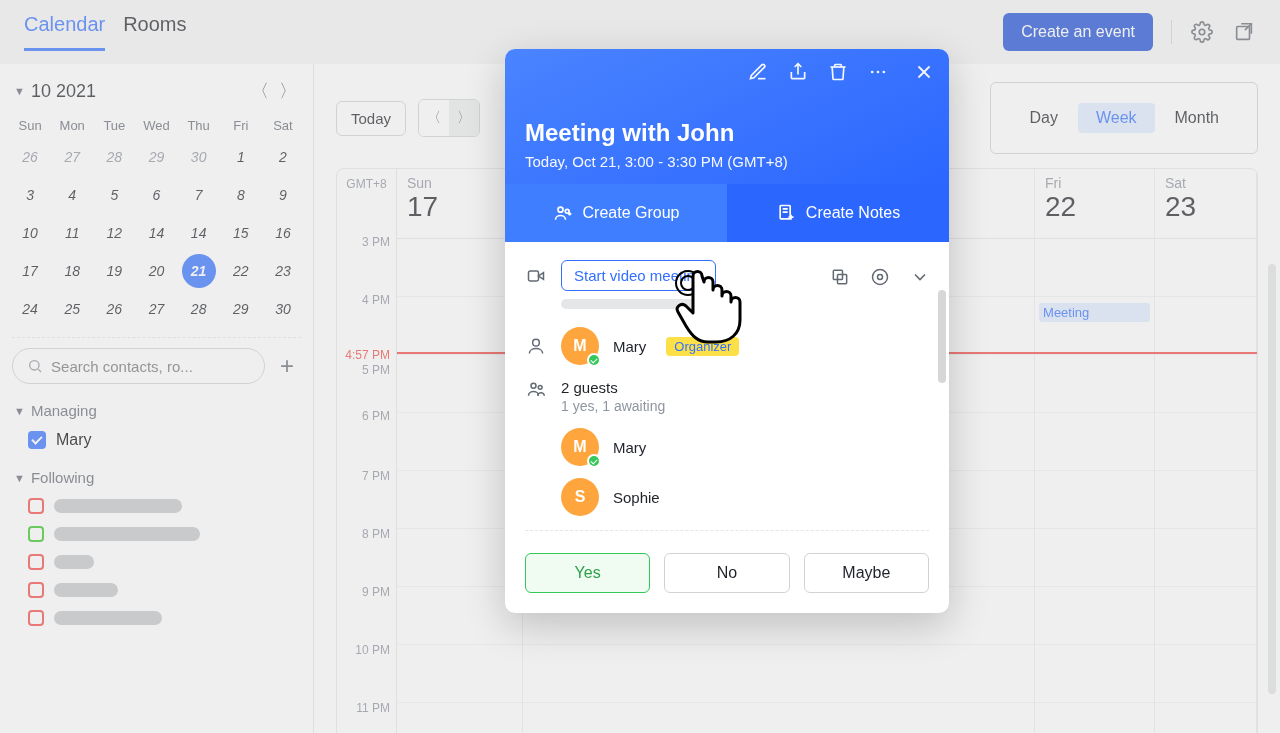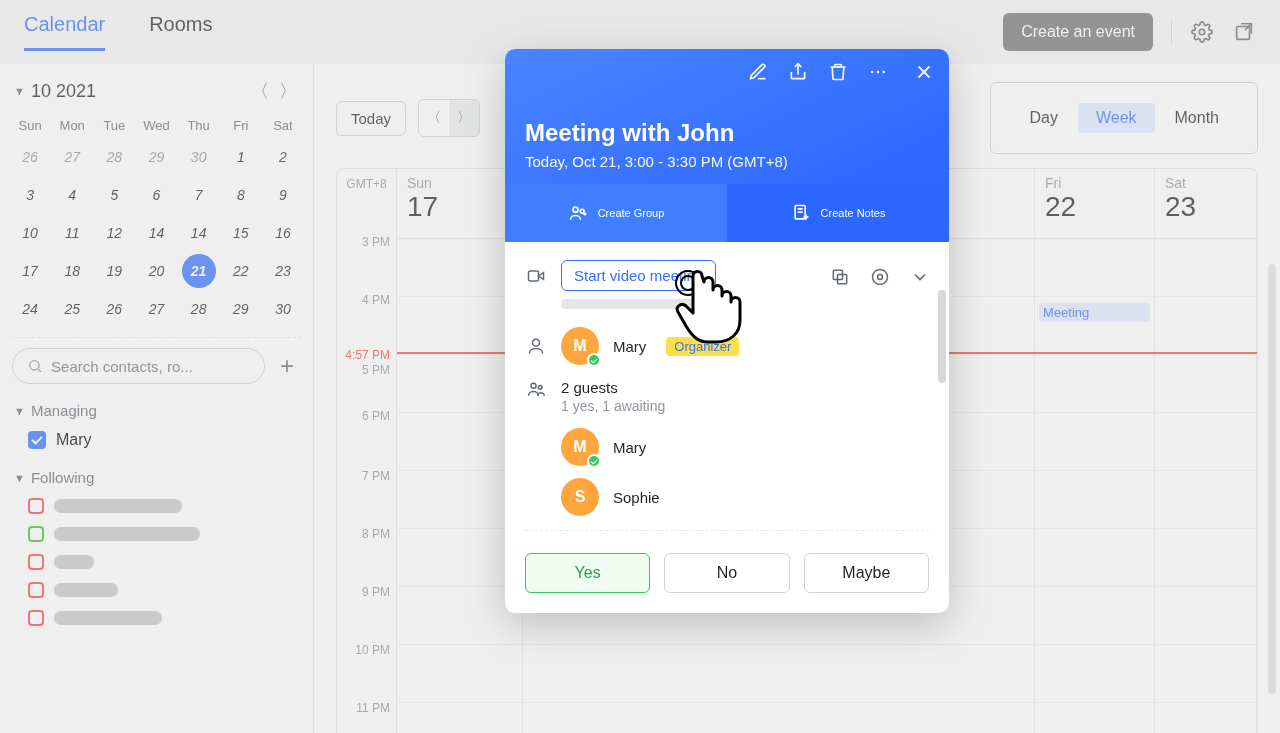--- a/index.html
+++ b/index.html
@@ -1,23 +1,23 @@
 <!DOCTYPE html>
 <html><head>
 <meta charset="utf-8">
 <style>
 * { margin: 0; padding: 0; box-sizing: border-box; font-family: -apple-system, BlinkMacSystemFont, "Segoe UI", sans-serif; }
 body { background: #f5f5f5; width: 1280px; height: 733px; overflow: hidden; position: relative; }
 .overlay-scrim { position:absolute; inset:0; background: rgba(210,210,210,0.35); z-index: 5; pointer-events:none; }
 .topbar { display:flex; align-items:center; padding: 10px 24px; height:64px; justify-content:space-between;}
-.tabs { display:flex; gap:44px; }
+.tabs { display:flex; gap:18px; }
 .tab { font-size: 20px; color:#1f2329; padding-bottom:12px; cursor:pointer; }
 .tab.active { color:#3370ff; border-bottom: 3px solid #3370ff; }
 .topbar-right { display:flex; align-items:center; gap:18px; }
-.btn-primary { background:#737373; color:#fff; border:none; border-radius:6px; padding:10px 18px; font-size:16px; cursor:pointer; }
+.btn-primary { background:#1d4ed8; color:#fff; border:none; border-radius:6px; padding:10px 18px; font-size:16px; cursor:pointer; }
 .icon-btn { width:24px; height:24px; cursor:pointer; color:#646a73; display:flex; align-items:center; justify-content:center; }
 .tb-divider { width:1px; height:24px; background:#d0d3d6;}
 .main { display:flex; height: calc(733px - 64px); }
 .sidebar { width:314px; padding:12px 10px; border-right:1px solid #e5e6e8; background:#fff; }
 .month-header { display:flex; align-items:center; gap:6px; font-size:18px; color:#1f2329; padding:4px;}
 .month-header .caret { font-size:11px; color:#646a73;}
 .month-header .spacer{ flex:1;}
 .nav-arrow { width:22px; height:22px; display:flex;align-items:center;justify-content:center; cursor:pointer; color:#646a73;}
 .mini-cal { width:100%; margin-top:6px;}
 .mini-cal .dow { display:grid; grid-template-columns:repeat(7,1fr); gap:2px; font-size:13px; color:#646a73; text-align:center; padding:6px 0;}
@@ -59,21 +59,21 @@
 .now-line{ position:absolute; height:2px; background:#f54a45; left:60px; right:0;}
 .chip{ position:absolute; background:#e1ecff; color:#3370ff; font-size:13px; padding:2px 4px; border-radius:3px; overflow:hidden; white-space:nowrap;margin-top:28px;}
 
 .popup{ position:absolute; z-index:20; left:505px; top:49px; width:444px; background:#fff; border-radius:10px; box-shadow:0 12px 40px rgba(0,0,0,0.2); overflow:hidden;}
 .popup-head{ background:linear-gradient(155deg, #4a84ff 0%, #2b66ff 100%); color:#fff; padding:70px 20px 14px; position:relative;}
 .popup-icons{ position:absolute; top:12px; right:14px; display:flex; gap:18px; align-items:center;}
 .popup-icons .ic{ width:22px;height:22px; cursor:pointer; color:#fff; opacity:.95; display:flex; align-items:center; justify-content:center;}
 .popup-title{ font-size:24px; font-weight:700; margin-bottom:6px;}
 .popup-subtitle{ font-size:15px; opacity:.95;}
 .popup-actions{ display:flex;}
-.popup-actions .abtn{ flex:1; height:58px; display:flex; align-items:center; justify-content:center; gap:10px; font-size:11px; cursor:pointer; color:#fff;}
+.popup-actions .abtn{ flex:1; height:58px; display:flex; align-items:center; justify-content:center; gap:10px; font-size:16px; cursor:pointer; color:#fff;}
 .popup-actions .abtn.create-group{ background:#3f7fff;}
 .popup-actions .abtn.create-notes{ background:#2b66ff;}
 .popup-body{ padding:18px 20px 8px; position:relative;}
 .body-row{ display:flex; align-items:center; gap:14px; margin-bottom:14px;}
 .body-row .ricon{ width:22px; display:flex; align-items:center; justify-content:center; color:#646a73;}
 .start-video-btn{ border:1px solid #3370ff; color:#3370ff; padding:6px 12px; border-radius:6px; font-size:15px; cursor:pointer; background:#fff;}
 .small-placeholder{ height:10px; background:#e5e6e8; border-radius:5px; width:170px; margin-left:36px; margin-top:-6px; margin-bottom:18px;}
 .avatar{ width:38px;height:38px;border-radius:50%; display:flex;align-items:center;justify-content:center; font-weight:600; color:#fff; position:relative;}
 .avatar.orange{ background:#ffa53d;}
 .avatar .status-dot{position:absolute; bottom:-2px; right:-2px; width:14px; height:14px; border-radius:50%; background:#34c759; border:2px solid #fff; display:flex; align-items:center; justify-content:center;}

